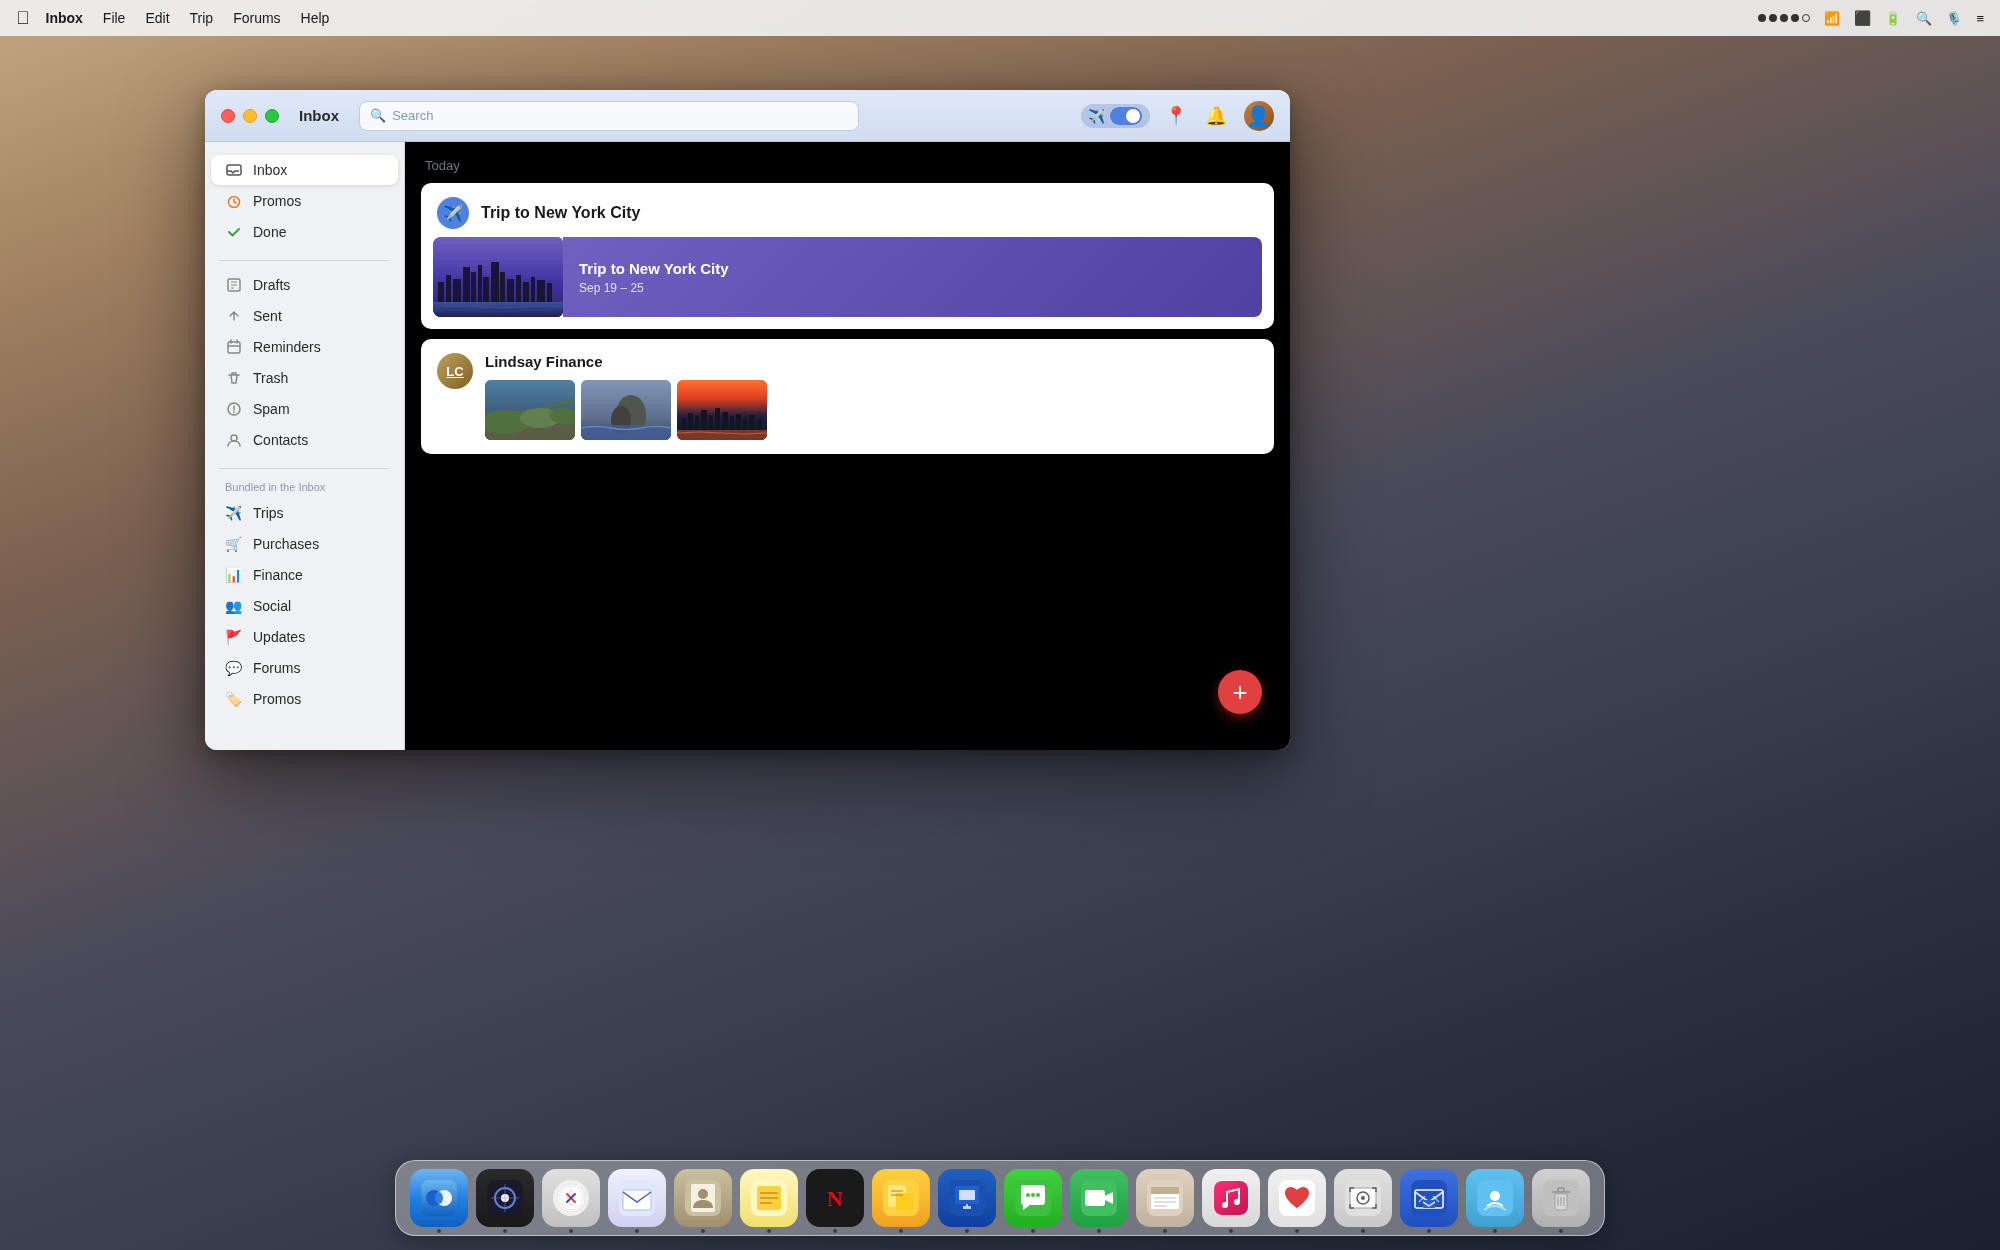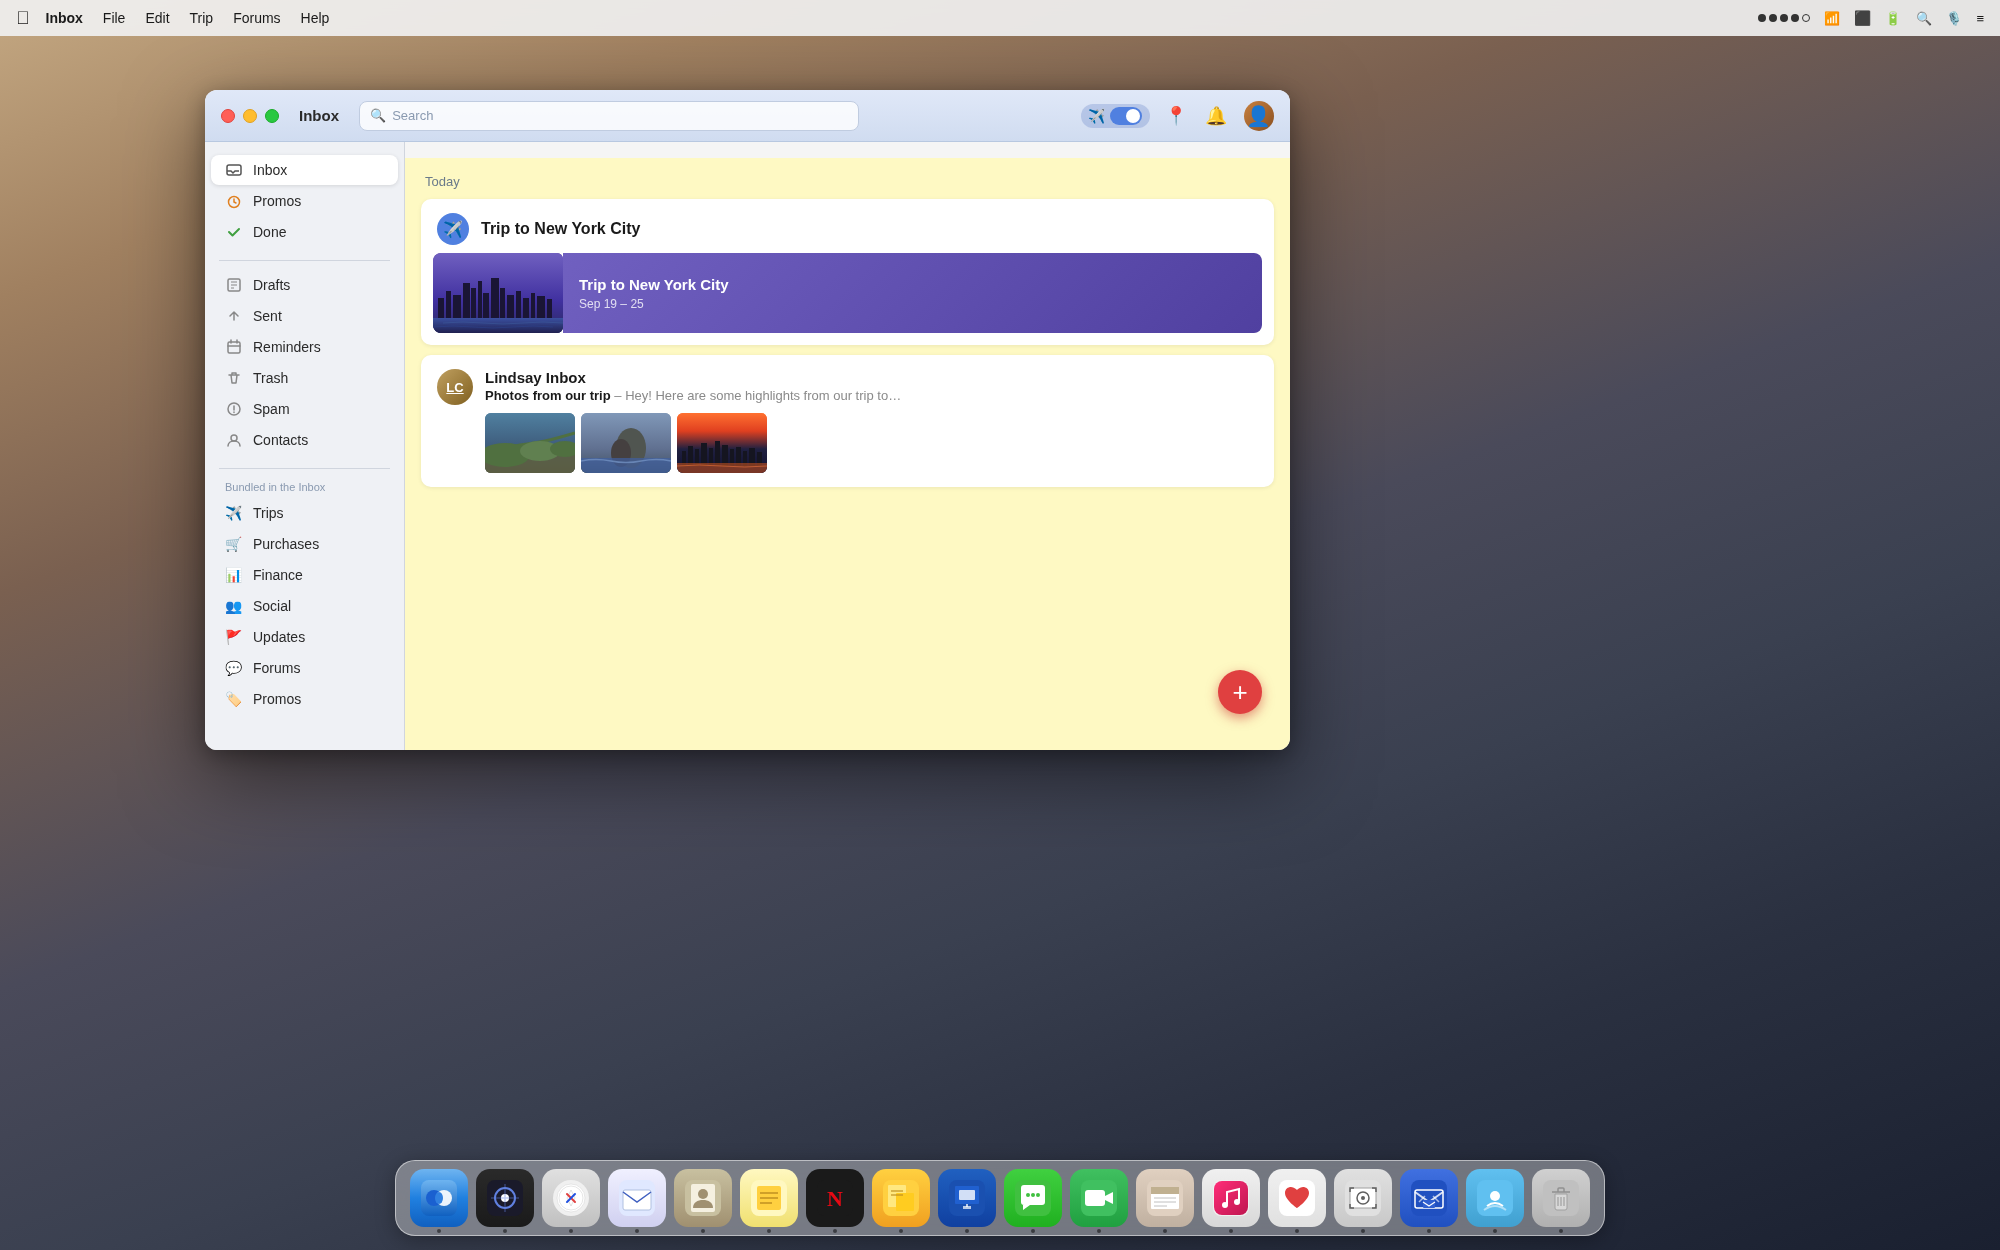--- a/index.html
+++ b/index.html
@@ -236,24 +236,23 @@
     .sidebar-section-label {
       font-size: 11px;
       color: #8a9ab0;
       padding: 4px 20px;
       font-weight: 500;
     }
 
     
     .email-area {
       flex: 1;
-      background: #fef9c3;
+      background: #000000;
       overflow-y: auto;
       padding: 16px;
-      margin-top: 16px;
     }
     .today-label {
       font-size: 13px;
       color: #6a7a8a;
       font-weight: 500;
       margin-bottom: 10px;
       padding-left: 4px;
     }
 
     
@@ -703,25 +702,21 @@
             <div class="trip-card-title">Trip to New York City</div>
             <div class="trip-card-date">Sep 19 – 25</div>
           </div>
         </div>
       </div>
 
       <div class="email-thread">
         <div class="email-row-with-avatar">
           <div class="sender-avatar">LC</div>
           <div class="email-content-col">
-            <div class="email-sender-name">Lindsay Inbox</div>
-            <div class="email-preview-text">
-              <span class="preview-bold">Photos from our trip</span>
-              <span class="preview-gray">– Hey! Here are some highlights from our trip to…</span>
-            </div>
+            <div class="email-sender-name">Lindsay Finance</div>
             <div class="photo-thumbnails">
               <div class="photo-thumb thumb-1">
                 <svg width="90" height="60" viewBox="0 0 90 60" xmlns="http://www.w3.org/2000/svg">
                   <defs>
                     <linearGradient id="t1sky" x1="0" y1="0" x2="0" y2="1">
                       <stop offset="0%" stop-color="#5080a0"></stop>
                       <stop offset="50%" stop-color="#406080"></stop>
                       <stop offset="100%" stop-color="#405050"></stop>
                     </linearGradient>
                   </defs>

